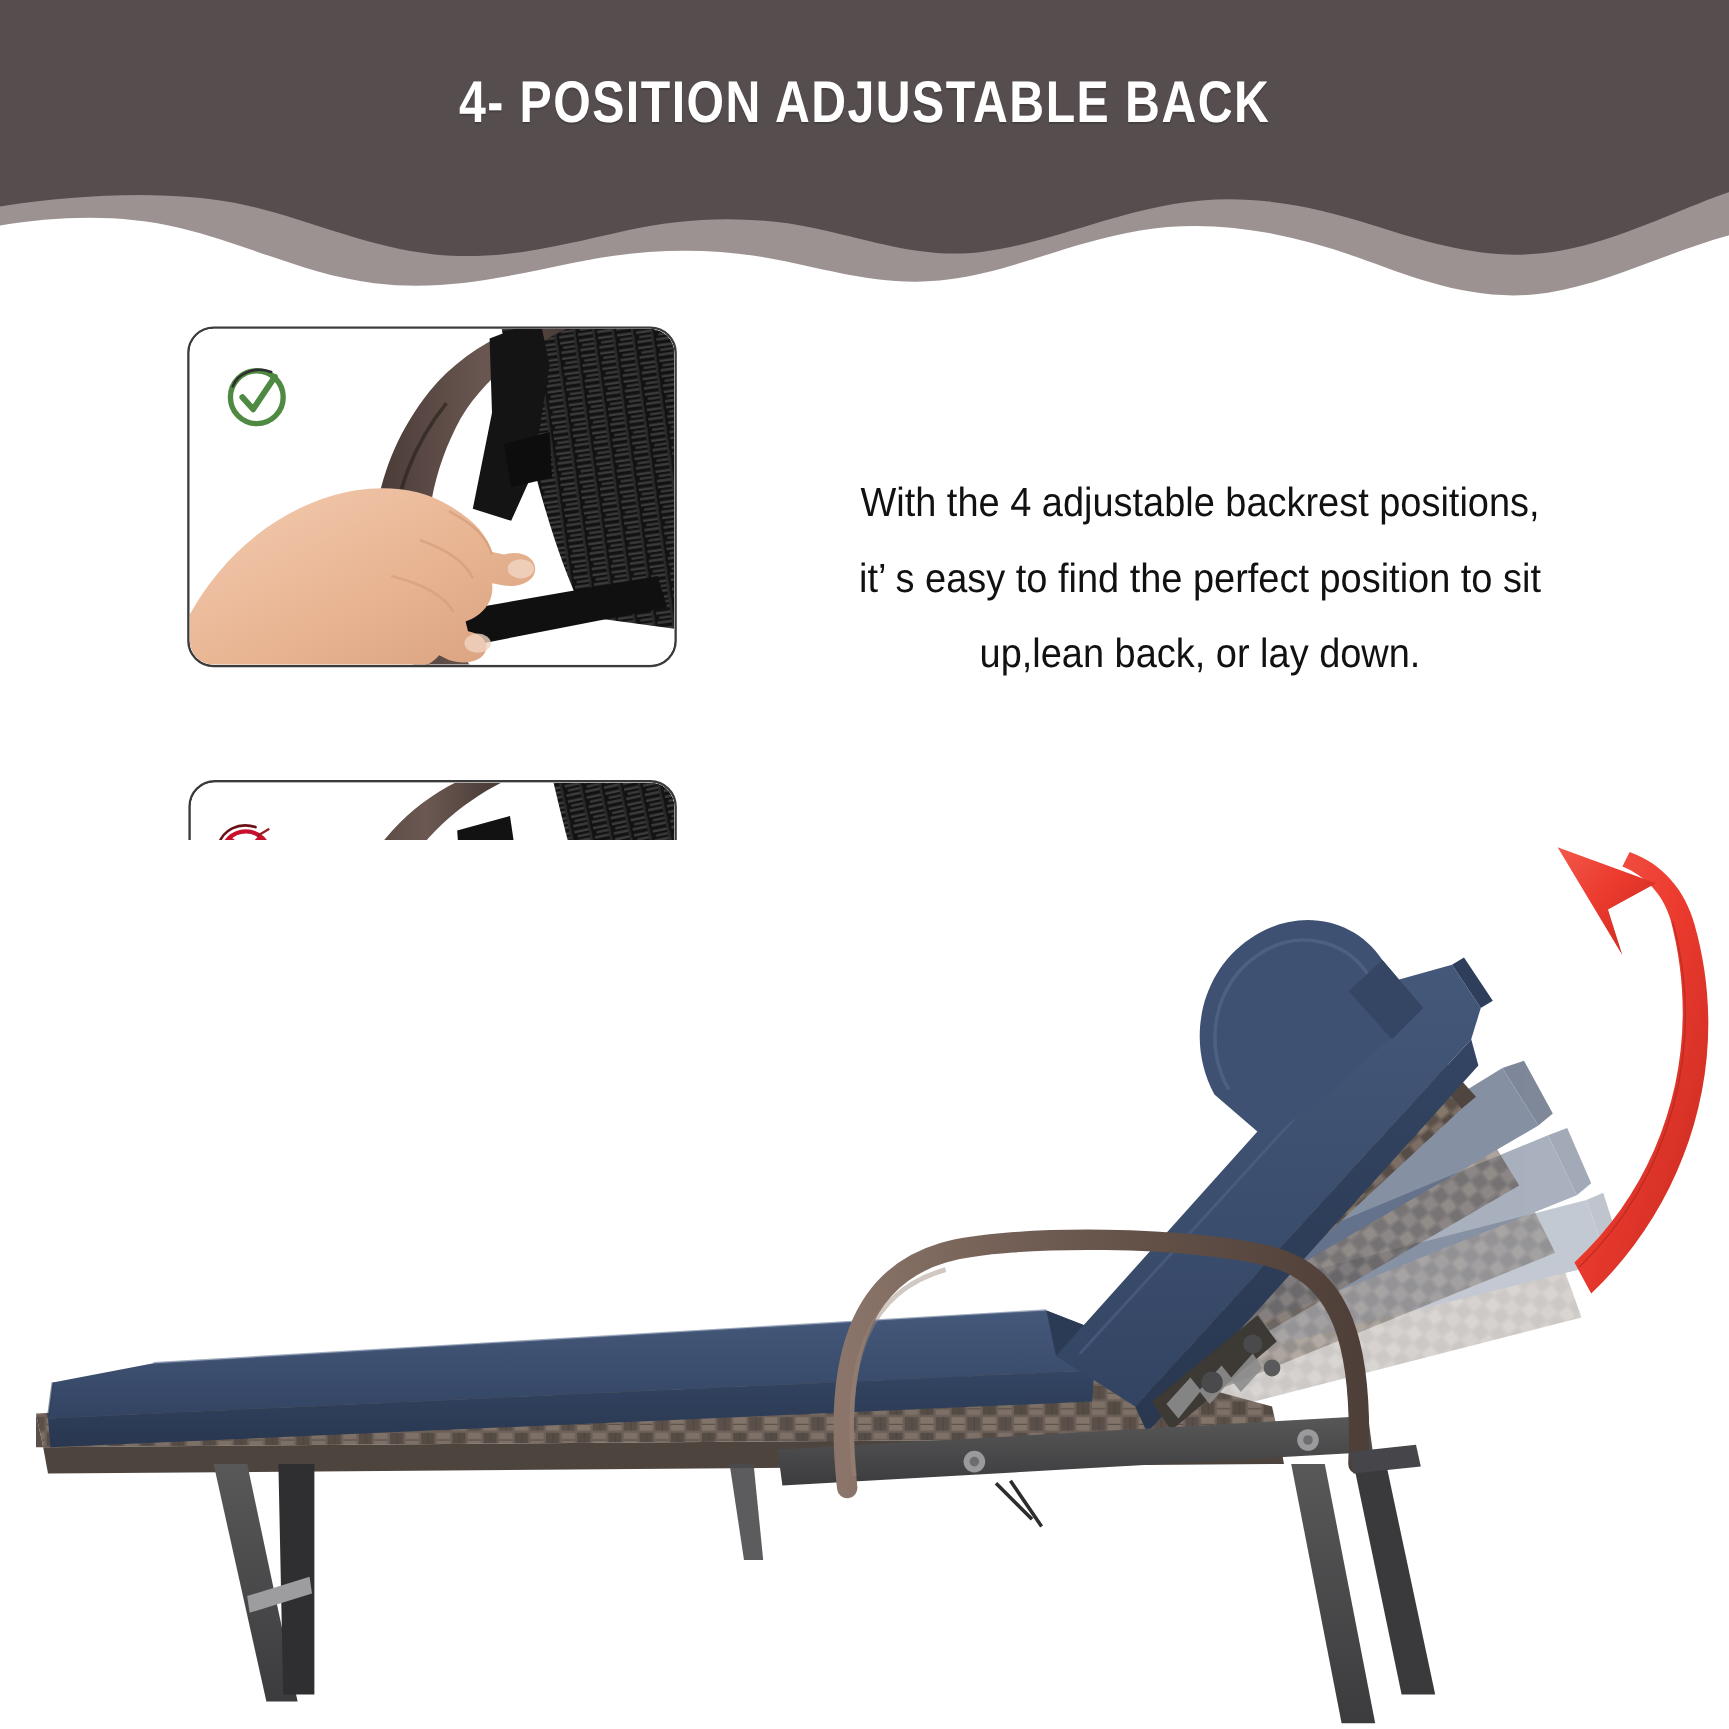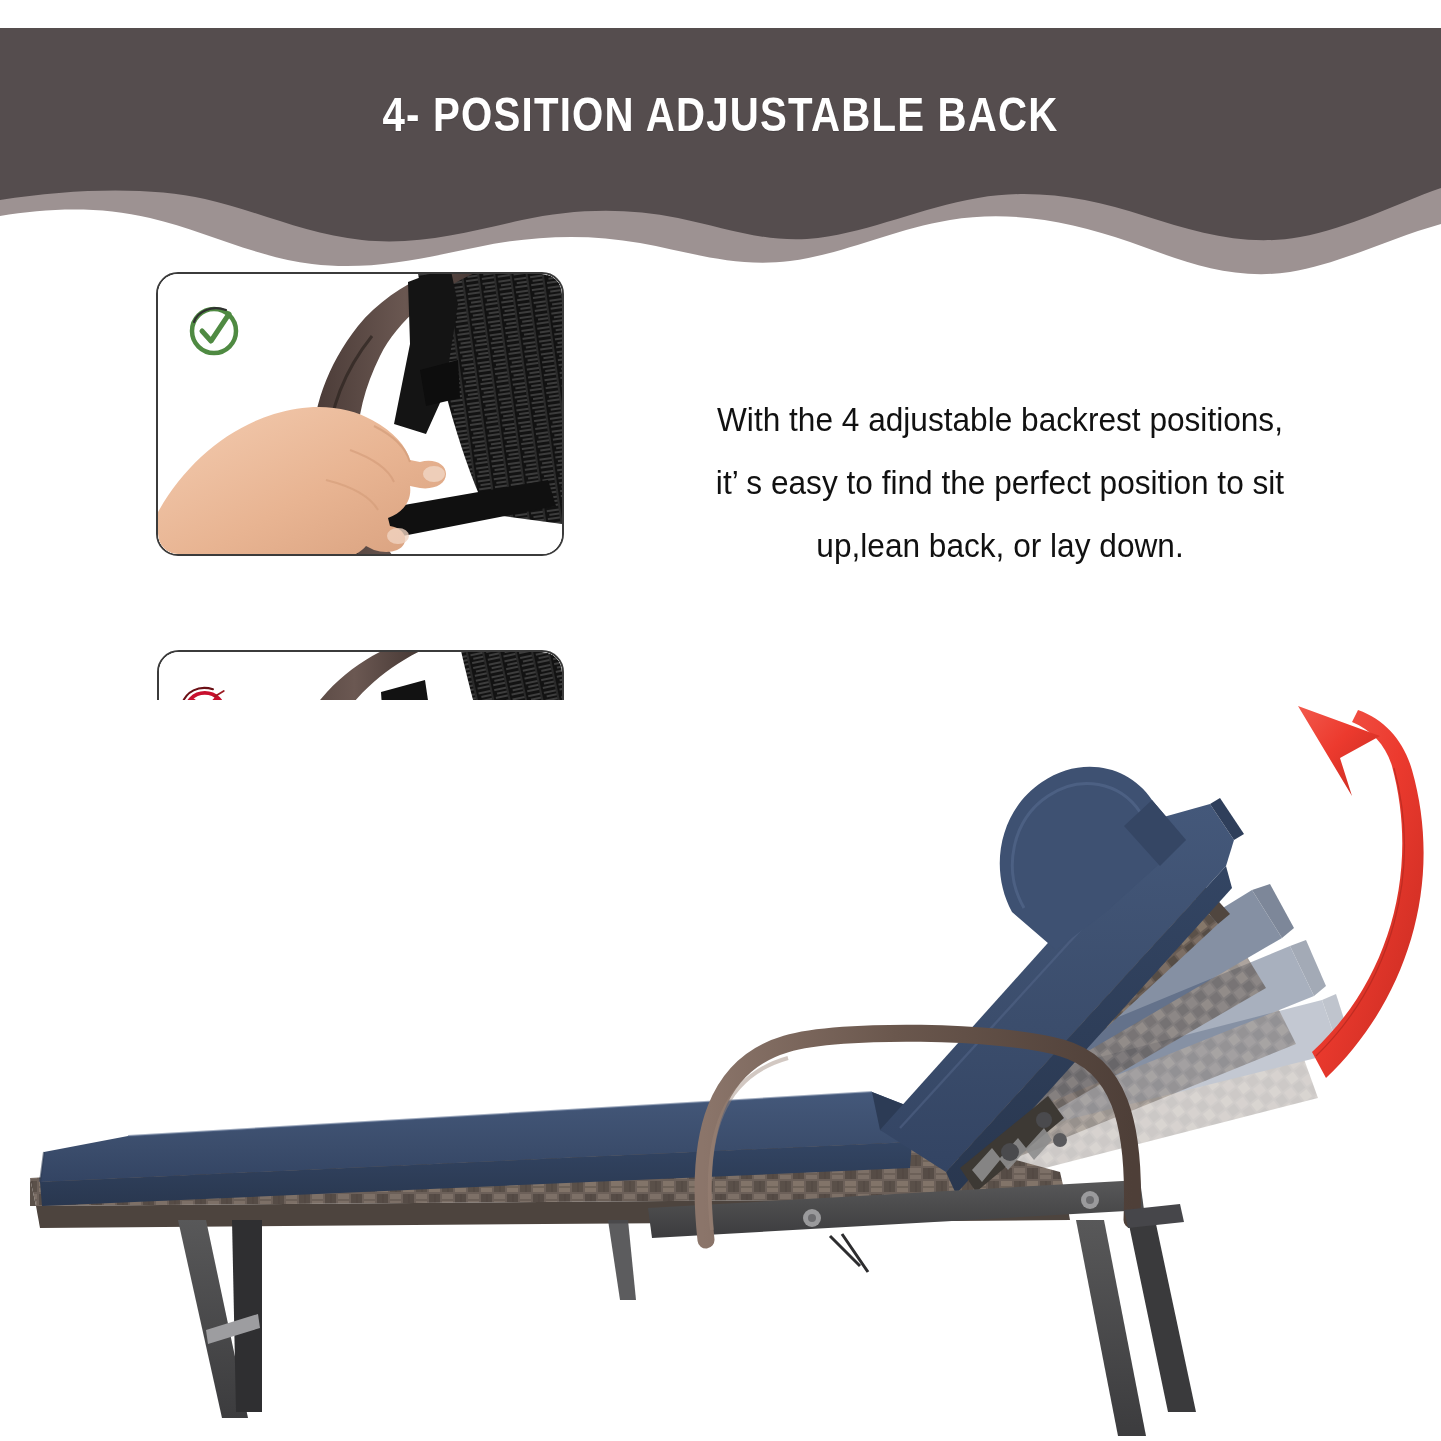--- a/index.html
+++ b/index.html
@@ -6,21 +6,21 @@
   body{
     width:1441px;height:1441px;
     background:#ffffff;
     font-family:"Liberation Sans", sans-serif;
     overflow:hidden;
     position:relative;
   }
   #stage{position:absolute;inset:0;width:1441px;height:1441px;overflow:hidden;background:#fff;}
 
   
-  .banner{position:absolute;left:0;top:0;width:1441px;height:250px;margin-top:28px;}
+  .banner{position:absolute;left:0;top:0;width:1441px;height:250px;}
   .banner svg{display:block;width:1441px;height:250px;}
   .banner-title{
     position:absolute;left:0;top:58px;width:1441px;
     text-align:center;
     color:#ffffff;
     font-family:"Liberation Sans Narrow","Liberation Sans",sans-serif;
     font-size:49px;
     font-weight:700;
     letter-spacing:1.5px;
     transform:scaleX(.82);

